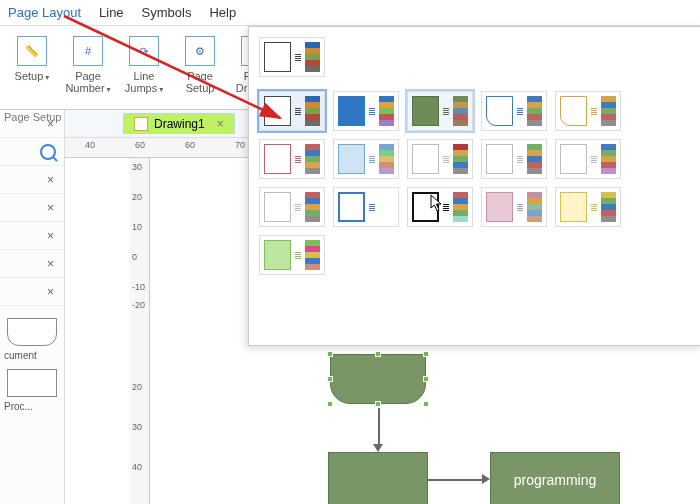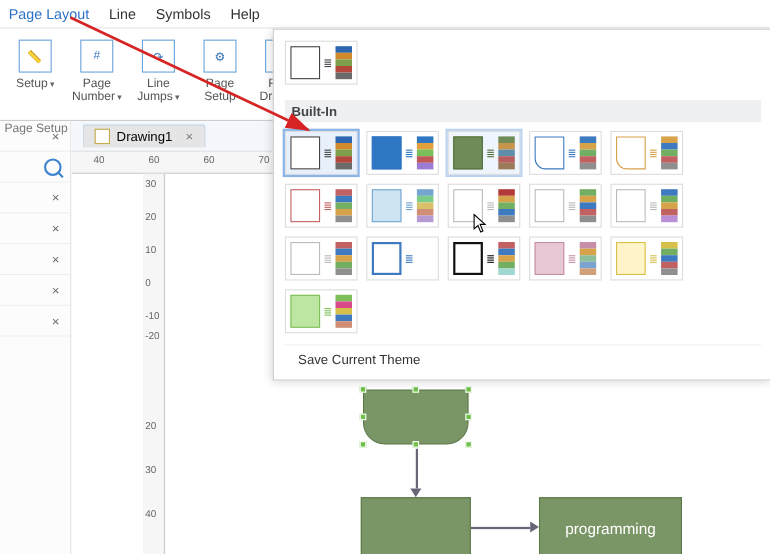--- a/index.html
+++ b/index.html
@@ -23,21 +23,21 @@
 .shape-palette .pshape { width: 50px; height: 28px; border: 1px solid #888; margin: 8px auto; background: #fff; }
 .shape-palette .round { border-radius: 0 0 12px 12px; }
 .shape-palette .txt { font-size: 10px; color: #555; text-align: left; padding-left: 2px; margin-top: -4px; }
 
 .search-row { height: 28px; display: flex; align-items: center; justify-content: flex-end; padding-right: 8px; border-bottom: 1px solid #eee; }
 .search-row .q { width: 16px; height: 16px; border: 2px solid #3e84cf; border-radius: 50%; position: relative; }
 .search-row .q::after { content: ""; position: absolute; width: 6px; height: 2px; background: #3e84cf; transform: rotate(45deg); bottom: -2px; right: -4px; }
 
 .canvas-wrap { flex: 1; position: relative; background: #fff; }
 .tabbar { height: 28px; border-bottom: 1px solid #ddd; display: flex; align-items: center; padding-left: 10px; font-size: 12px; background: #f4f8fd; }
-.tabbar .tab { display: flex; align-items: center; gap: 6px; border: 1px solid #bcd3e8; background: #e5e5e5; padding: 3px 10px; border-radius: 3px 3px 0 0; border-bottom: none; }
+.tabbar .tab { display: flex; align-items: center; gap: 6px; border: 1px solid #bcd3e8; background: #bef264; padding: 3px 10px; border-radius: 3px 3px 0 0; border-bottom: none; margin-left: 48px; }
 .tabbar .tab .doc-ico { width: 14px; height: 14px; background: linear-gradient(#fff,#fff); border: 1px solid #c6ab4a; }
 .tabbar .close { margin-left: 6px; color: #777; }
 
 .ruler-h { height: 20px; background: #f6f6f6; border-bottom: 1px solid #ccc; position: relative; font-size: 9px; color: #666; }
 .ruler-h .tick { position: absolute; top: 2px; }
 .ruler-v { position: absolute; left: 65px; top: 48px; width: 20px; bottom: 0; background: #f6f6f6; border-right: 1px solid #ccc; font-size: 9px; color: #666; }
 .ruler-v .tick { position: absolute; left: 2px; }
 
 .canvas { position: absolute; left: 85px; top: 48px; right: 0; bottom: 0; background: repeating-linear-gradient(to right, #fafafa 0 1px, transparent 1px 100%); }
 .shape-round { position: absolute; width: 96px; height: 50px; background: #7a9566; border: 1px solid #5b7849; border-radius: 0 0 20px 20px; }
@@ -107,20 +107,26 @@
         <span>×</span>
       </div>
     <div class="search-row">
         <span class="q"></span>
       </div>
     <div class="row">×</div>
     <div class="row">×</div>
     <div class="row">×</div>
     <div class="row">×</div>
     <div class="row">×</div>
+    <div class="shape-palette">
+      <div class="pshape round"></div>
+      <div class="txt">cument</div>
+      <div class="pshape"></div>
+      <div class="txt">Proc...</div>
+    </div>
   </div>
 
   <div class="canvas-wrap">
     <div class="tabbar">
       <div class="tab">
         <span class="doc-ico"></span>
         <span>Drawing1</span>
         <span class="close">×</span>
       </div>
     </div>
@@ -177,21 +183,20 @@
         </div>
         <div class="sw-pal">
           <span style="background: rgb(46, 102, 176);"></span>
           <span style="background: rgb(208, 138, 44);"></span>
           <span style="background: rgb(127, 160, 74);"></span>
           <span style="background: rgb(178, 72, 58);"></span>
           <span style="background: rgb(106, 106, 106);"></span>
         </div>
       </div>
     </div>
-  <h4>Built-In</h4>
   <div class="theme-grid" id="grid-builtin">
       <div class="swatch sel">
         <div class="sw-shape" style="background: rgb(255, 255, 255); border-color: rgb(68, 68, 68);"></div>
         <div class="sw-line">
           <span style="background: rgb(68, 68, 68);"></span>
           <span style="background: rgb(68, 68, 68);"></span>
           <span style="background: rgb(68, 68, 68);"></span>
           <span style="background: rgb(68, 68, 68);"></span>
         </div>
         <div class="sw-pal">
@@ -430,21 +435,20 @@
         </div>
         <div class="sw-pal">
           <span style="background: rgb(127, 191, 90);"></span>
           <span style="background: rgb(217, 74, 138);"></span>
           <span style="background: rgb(214, 192, 74);"></span>
           <span style="background: rgb(62, 122, 191);"></span>
           <span style="background: rgb(207, 142, 117);"></span>
         </div>
       </div>
     </div>
-  <div class="save-row">Save Current Theme</div>
 </div>
 
 <div class="red-arrow">
   <svg width="260" height="140">
     <defs>
         <marker id="ah" markerWidth="10" markerHeight="10" refX="8" refY="3" orient="auto">
           <path d="M0,0 L0,6 L9,3 z" fill="#d62424"></path>
         </marker>
       </defs>
     <line x1="6" y1="6" x2="222" y2="108" stroke="#d62424" stroke-width="2.5" marker-end="url(#ah)"></line>

